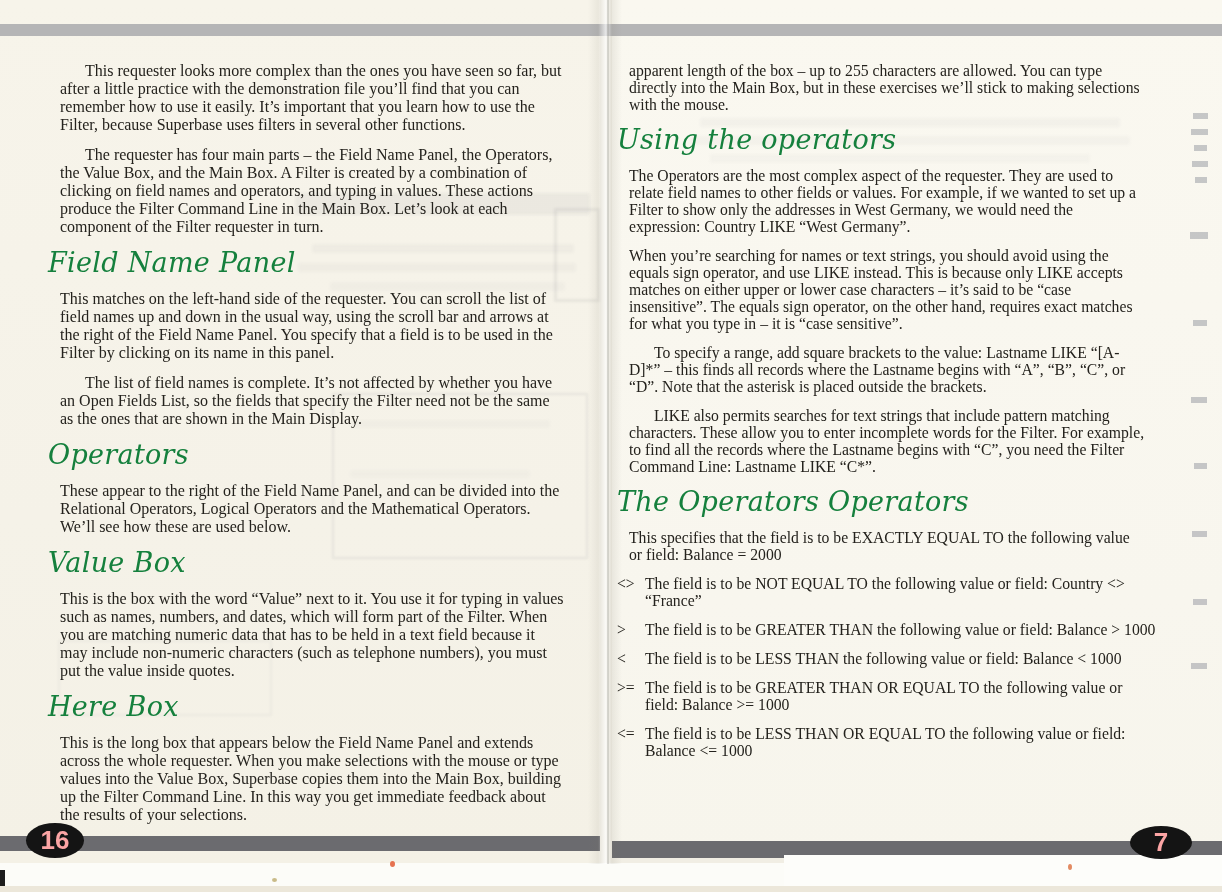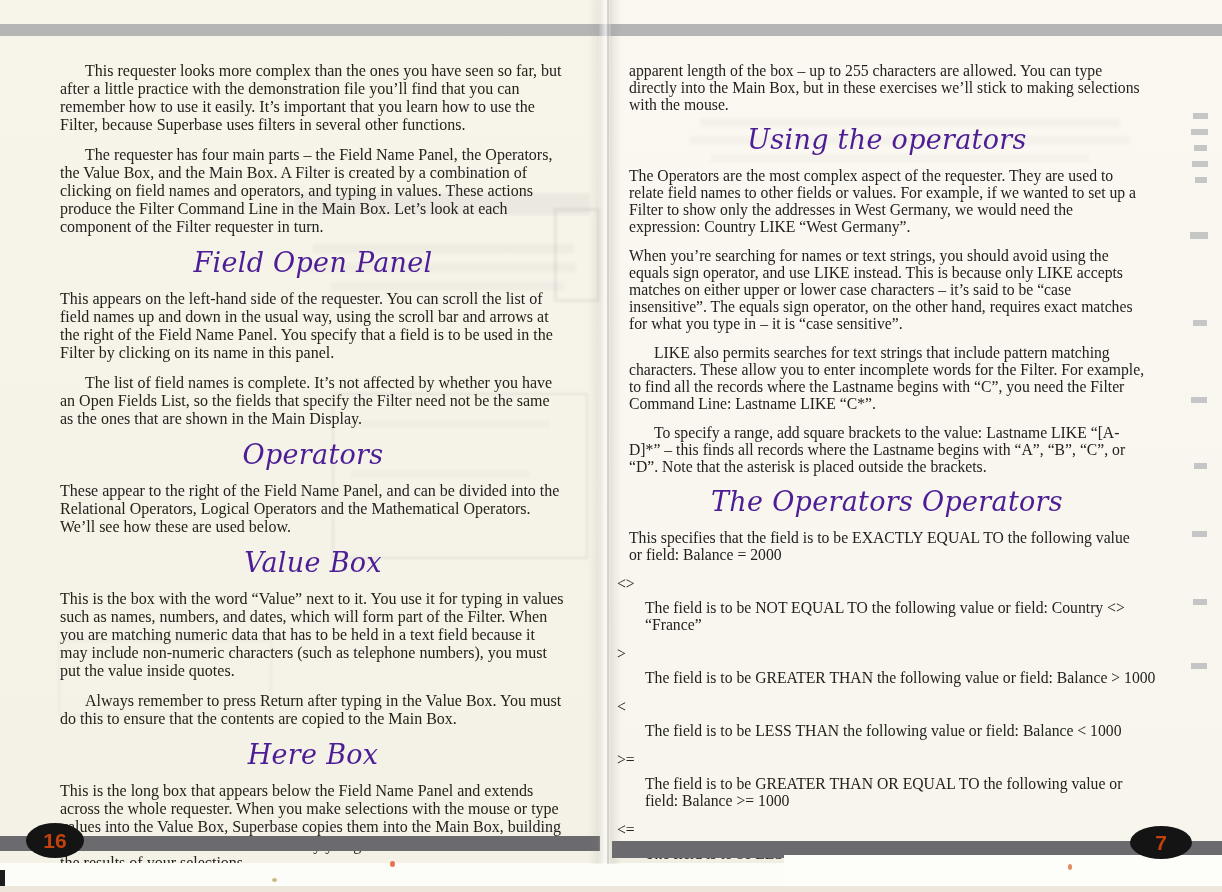--- a/index.html
+++ b/index.html
@@ -24,38 +24,38 @@
   .bottom-bar-left{position:absolute;left:0;top:836px;width:600px;height:15px;background:#6b6b6f;}
   .bottom-bar-right{position:absolute;left:612px;top:841px;width:610px;height:17px;background:#6b6b6f;}
   .strip-left{position:absolute;left:0;top:863px;width:784px;height:29px;background:#fcfcf8;}
   .strip-right{position:absolute;left:784px;top:855px;width:438px;height:37px;background:#fdfdfa;}
   .strip-bottom{position:absolute;left:0;top:886px;width:1222px;height:6px;background:#ece7da;}
   .edge-tick{position:absolute;left:0;top:870px;width:5px;height:16px;background:#1c1c1c;}
 
   
   .badge{position:absolute;background:#141414;border-radius:50%;
     display:flex;align-items:center;justify-content:center;
-    font-family:"Liberation Sans", sans-serif;font-weight:bold;color:#c2410c;font-size:21px;}
+    font-family:"Liberation Sans", sans-serif;font-weight:bold;color:#fca5a5;font-size:26px;}
   .badge-left{left:26px;top:823px;width:58px;height:35px;}
   .badge-right{left:1130px;top:826px;width:62px;height:33px;}
 
   
   .col{position:absolute;top:50px;}
   .col-left{left:48px;width:530px;font-size:16px;line-height:18px;}
   .col-right{left:617px;width:540px;font-size:15.7px;line-height:17px;}
   .col p{margin:12px;}
   .col p.indent{text-indent:25px;}
   .col h2{font-family:"DejaVu Serif", serif;font-style:italic;font-weight:normal;
-    font-size:27px;line-height:30px;letter-spacing:0.3px;color:#4c1d95;text-align:center;}
+    font-size:27px;line-height:30px;letter-spacing:0.3px;color:#15803d;}
   .col-left h2{margin:9px 0 4px;}
   .col-right h2{margin:7px 0 3px;}
 
   .op-item{display:flex;margin-top:12px;}
   .op-symbol{width:28px;flex:none;}
-  .op-text{flex:1;margin-top:24px;}
+  .op-text{flex:1;}
 
   
   .ghost{position:absolute;pointer-events:none;}
   .g-bar{background:rgba(135,133,142,0.13);filter:blur(1.5px);border-radius:2px;}
   .g-box{border:3px solid rgba(130,130,142,0.12);filter:blur(1px);}
   .edge-dash{position:absolute;background:rgba(120,124,138,0.40);filter:blur(0.4px);}
   .speck{position:absolute;border-radius:50%;}
 </style>
 </head>
 <body>
@@ -88,44 +88,43 @@
   <div class="edge-dash" style="left:1191px;top:397px;width:16px;height:6px;"></div>
   <div class="edge-dash" style="left:1194px;top:463px;width:13px;height:6px;"></div>
   <div class="edge-dash" style="left:1192px;top:531px;width:15px;height:6px;"></div>
   <div class="edge-dash" style="left:1193px;top:599px;width:14px;height:6px;"></div>
   <div class="edge-dash" style="left:1191px;top:663px;width:16px;height:6px;"></div>
 
   <div class="col col-left">
     <p class="indent">This requester looks more complex than the ones you have seen so far, but after a little practice with the demonstration file you’ll find that you can remember how to use it easily. It’s important that you learn how to use the Filter, because Superbase uses filters in several other functions.</p>
     <p class="indent">The requester has four main parts – the Field Name Panel, the Operators, the Value Box, and the Main Box. A Filter is created by a combination of clicking on field names and operators, and typing in values. These actions produce the Filter Command Line in the Main Box. Let’s look at each component of the Filter requester in turn.</p>
 
-    <h2>Field Open Panel</h2>
-    <p>This appears on the left-hand side of the requester. You can scroll the list of field names up and down in the usual way, using the scroll bar and arrows at the right of the Field Name Panel. You specify that a field is to be used in the Filter by clicking on its name in this panel.</p>
+    <h2>Field Name Panel</h2>
+    <p>This matches on the left-hand side of the requester. You can scroll the list of field names up and down in the usual way, using the scroll bar and arrows at the right of the Field Name Panel. You specify that a field is to be used in the Filter by clicking on its name in this panel.</p>
     <p class="indent">The list of field names is complete. It’s not affected by whether you have an Open Fields List, so the fields that specify the Filter need not be the same as the ones that are shown in the Main Display.</p>
 
     <h2>Operators</h2>
     <p>These appear to the right of the Field Name Panel, and can be divided into the Relational Operators, Logical Operators and the Mathematical Operators. We’ll see how these are used below.</p>
 
     <h2>Value Box</h2>
     <p>This is the box with the word “Value” next to it. You use it for typing in values such as names, numbers, and dates, which will form part of the Filter. When you are matching numeric data that has to be held in a text field because it may include non-numeric characters (such as telephone numbers), you must put the value inside quotes.</p>
-    <p class="indent">Always remember to press Return after typing in the Value Box. You must do this to ensure that the contents are copied to the Main Box.</p>
 
     <h2>Here Box</h2>
     <p>This is the long box that appears below the Field Name Panel and extends across the whole requester. When you make selections with the mouse or type values into the Value Box, Superbase copies them into the Main Box, building up the Filter Command Line. In this way you get immediate feedback about the results of your selections.</p>
   </div>
 
   <div class="col col-right">
     <p>apparent length of the box – up to 255 characters are allowed. You can type directly into the Main Box, but in these exercises we’ll stick to making selections with the mouse.</p>
 
     <h2>Using the operators</h2>
     <p>The Operators are the most complex aspect of the requester. They are used to relate field names to other fields or values. For example, if we wanted to set up a Filter to show only the addresses in West Germany, we would need the expression: Country LIKE “West Germany”.</p>
 
     <p>When you’re searching for names or text strings, you should avoid using the equals sign operator, and use LIKE instead. This is because only LIKE accepts matches on either upper or lower case characters – it’s said to be “case insensitive”. The equals sign operator, on the other hand, requires exact matches for what you type in – it is “case sensitive”.</p>
+    <p class="indent">To specify a range, add square brackets to the value: Lastname LIKE “[A-D]*” – this finds all records where the Lastname begins with “A”, “B”, “C”, or “D”. Note that the asterisk is placed outside the brackets.</p>
     <p class="indent">LIKE also permits searches for text strings that include pattern matching characters. These allow you to enter incomplete words for the Filter. For example, to find all the records where the Lastname begins with “C”, you need the Filter Command Line: Lastname LIKE “C*”.</p>
-    <p class="indent">To specify a range, add square brackets to the value: Lastname LIKE “[A-D]*” – this finds all records where the Lastname begins with “A”, “B”, “C”, or “D”. Note that the asterisk is placed outside the brackets.</p>
 
     <h2>The Operators Operators</h2>
     <p>This specifies that the field is to be EXACTLY EQUAL TO the following value or field: Balance = 2000</p>
 
     <div class="op-item">
       <span class="op-symbol">&lt;&gt;</span>
       <span class="op-text">The field is to be NOT EQUAL TO the following value or field: Country &lt;&gt; “France”</span>
     </div>
     <div class="op-item">
       <span class="op-symbol">&gt;</span>

